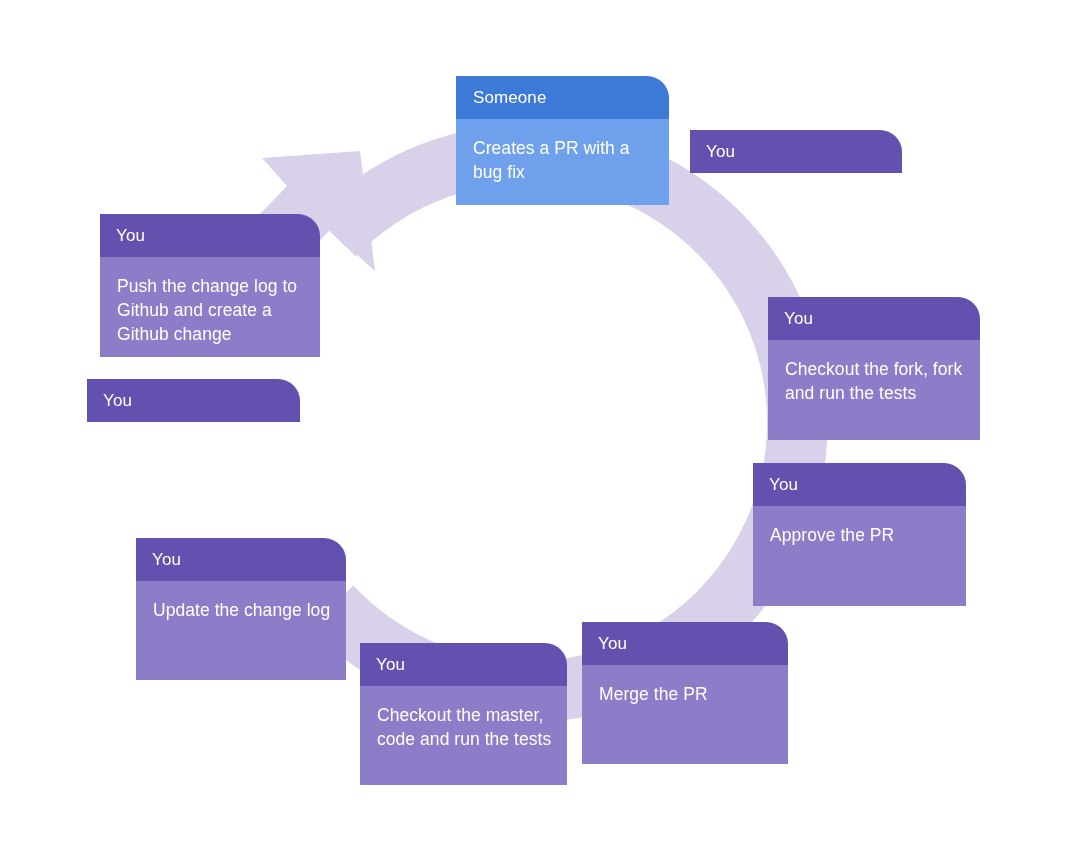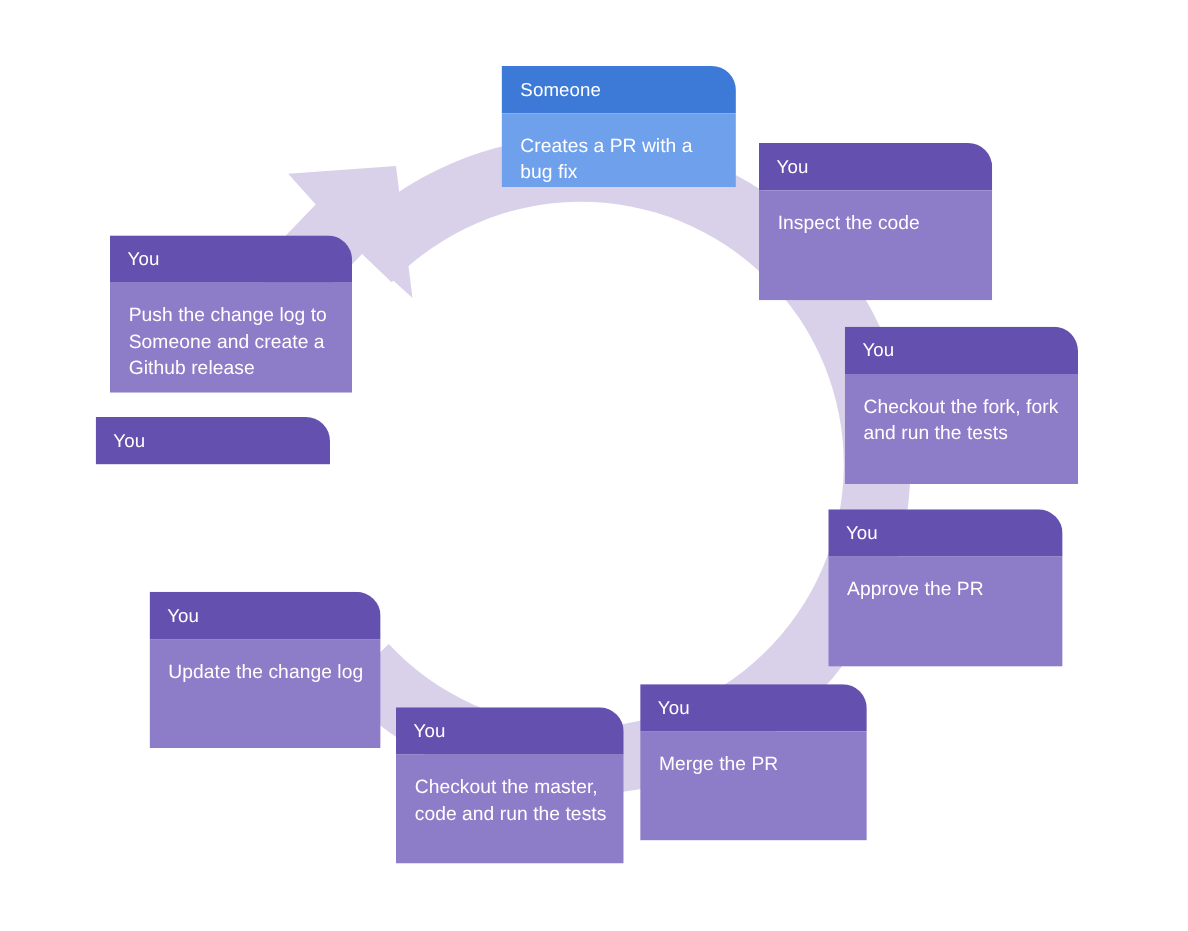--- a/index.html
+++ b/index.html
@@ -68,27 +68,26 @@
              M 313.3 215.8
              A 299 299 0 1 1 310.0 627.0
              L 353.4 585.5
              A 239 239 0 1 0 356.0 256.5
              Z"></path>
 
     <polygon fill="#D9D1E9" points="262,158 360,151 375,271 330,230 272,290 229,246 287,186"></polygon>
   </svg>
 
   <div id="cards">
-      <div class="card theme-blue" style="left: 456px; top: 60px; width: 213px; height: 110px;">
+      <div class="card theme-blue" style="left: 456px; top: 76px; width: 213px; height: 129px;">
         <div class="card-header">Someone</div>
         <div class="card-body">Creates a PR with a bug fix</div>
       </div>
       <div class="card theme-purple" style="left: 690px; top: 130px; width: 212px; height: 143px;">
         <div class="card-header">You</div>
-        <div class="card-body">Inspect the code</div>
       </div>
       <div class="card theme-purple" style="left: 768px; top: 297px; width: 212px; height: 143px;">
         <div class="card-header">You</div>
         <div class="card-body">Checkout the fork, fork and run the tests</div>
       </div>
       <div class="card theme-purple" style="left: 753px; top: 463px; width: 213px; height: 143px;">
         <div class="card-header">You</div>
         <div class="card-body">Approve the PR</div>
       </div>
       <div class="card theme-purple" style="left: 582px; top: 622px; width: 206px; height: 142px;">
@@ -101,17 +100,17 @@
       </div>
       <div class="card theme-purple" style="left: 136px; top: 538px; width: 210px; height: 142px;">
         <div class="card-header">You</div>
         <div class="card-body">Update the change log</div>
       </div>
       <div class="card theme-purple" style="left: 87px; top: 379px; width: 213px; height: 143px;">
         <div class="card-header">You</div>
       </div>
       <div class="card theme-purple" style="left: 100px; top: 214px; width: 220px; height: 143px;">
         <div class="card-header">You</div>
-        <div class="card-body">Push the change log to Someone and create a Github release</div>
+        <div class="card-body">Push the change log to Github and create a Github change</div>
       </div>
     </div>
 
 </div>
 
 </body></html>

